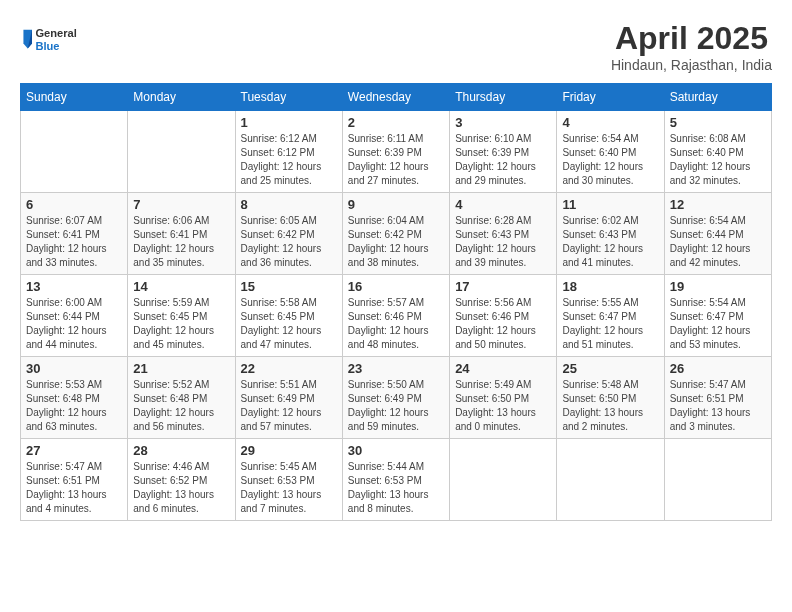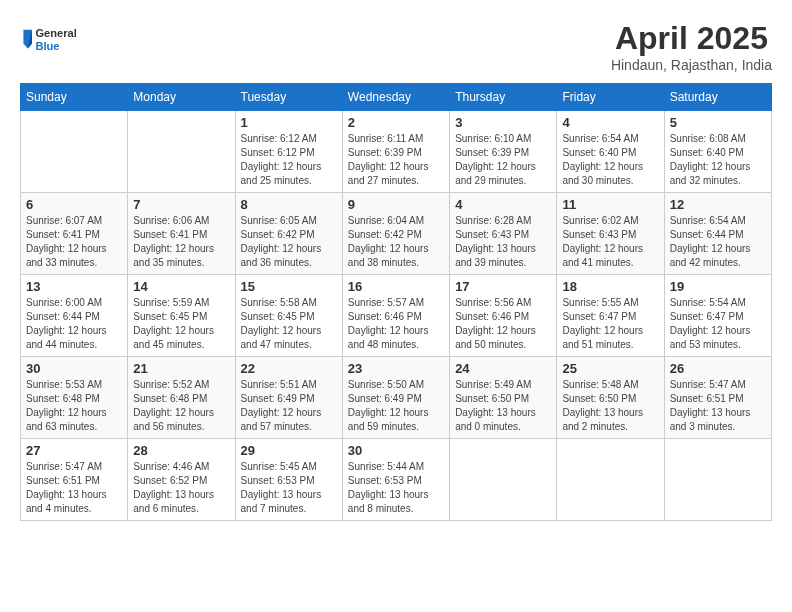--- a/index.html
+++ b/index.html
@@ -186,21 +186,21 @@
           <span>Sunrise: 6:04 AM</span><br>
           <span>Sunset: 6:42 PM</span><br>
           <span>Daylight: 12 hours and 38 minutes.</span>
         </div>
       </td>
         <td>
         <span class="day-num">4</span>
         <div class="day-info">
           <span>Sunrise: 6:28 AM</span><br>
           <span>Sunset: 6:43 PM</span><br>
-          <span>Daylight: 13 hours and 39 minutes.</span>
+          <span>Daylight: 12 hours and 39 minutes.</span>
         </div>
       </td>
         <td>
         <span class="day-num">11</span>
         <div class="day-info">
           <span>Sunrise: 6:02 AM</span><br>
           <span>Sunset: 6:43 PM</span><br>
           <span>Daylight: 12 hours and 41 minutes.</span>
         </div>
       </td>

